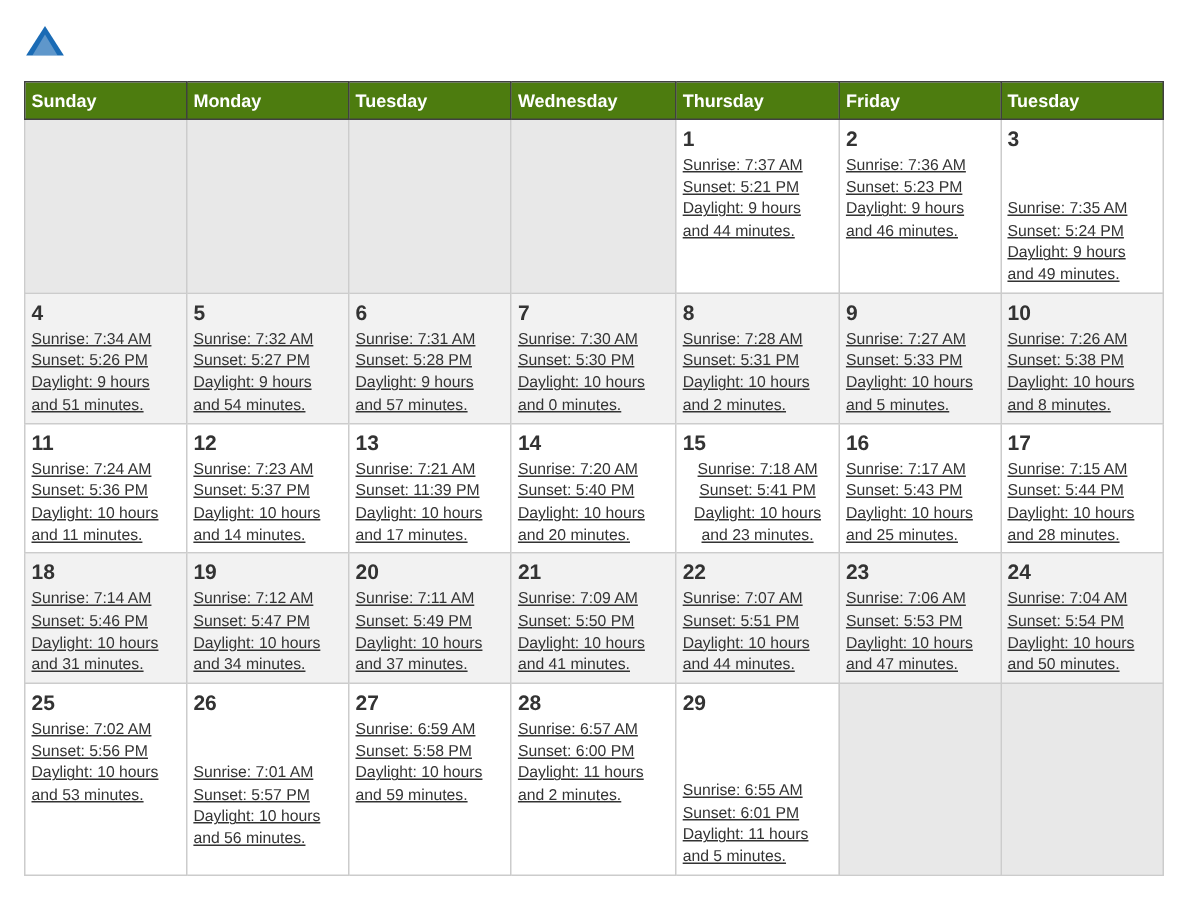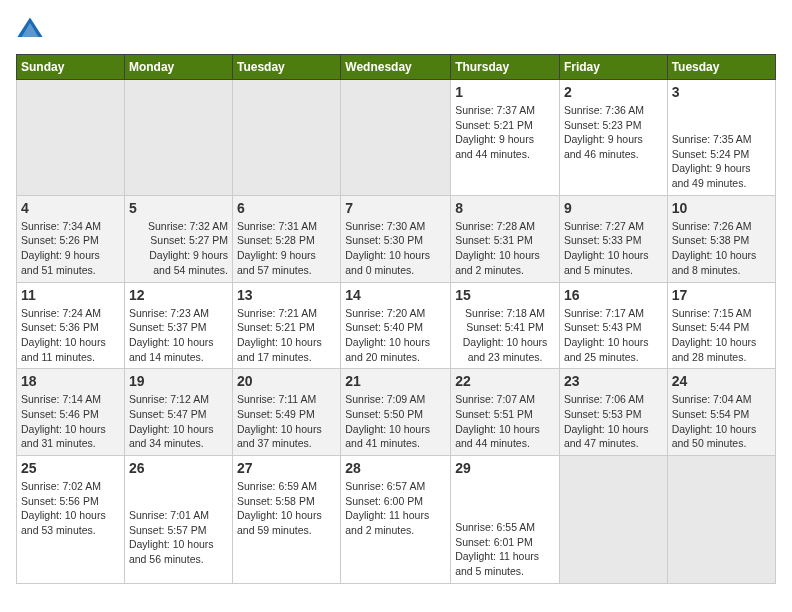--- a/index.html
+++ b/index.html
@@ -77,20 +77,21 @@
       font-size: 14px;
       font-weight: bold;
       color: #333;
       display: block;
       margin-bottom: 3px;
     }
     .day-info {
       font-size: 10.5px;
       color: #333;
       line-height: 1.4;
+      text-decoration: underline;
     }
     .empty-cell {
       background: #f9f9f9;
     }
     tbody tr:nth-child(odd) td {
       background: #fff;
     }
     tbody tr:nth-child(even) td {
       background: #f2f2f2;
     }
@@ -161,21 +162,21 @@
       <tr>
         <td>
           <span class="day-number">4</span>
           <div class="day-info" style="white-space: pre-line;">Sunrise: 7:34 AM
 Sunset: 5:26 PM
 Daylight: 9 hours
 and 51 minutes.</div>
         </td>
         <td>
           <span class="day-number">5</span>
-          <div class="day-info" style="white-space: pre-line; text-align: right;">Sunrise: 7:32 AM
+          <div class="day-info" style="white-space: pre-line;">Sunrise: 7:32 AM
 Sunset: 5:27 PM
 Daylight: 9 hours
 and 54 minutes.</div>
         </td>
         <td>
           <span class="day-number">6</span>
           <div class="day-info" style="white-space: pre-line;">Sunrise: 7:31 AM
 Sunset: 5:28 PM
 Daylight: 9 hours
 and 57 minutes.</div>
@@ -220,21 +221,21 @@
         <td>
           <span class="day-number">12</span>
           <div class="day-info" style="white-space: pre-line;">Sunrise: 7:23 AM
 Sunset: 5:37 PM
 Daylight: 10 hours
 and 14 minutes.</div>
         </td>
         <td>
           <span class="day-number">13</span>
           <div class="day-info" style="white-space: pre-line;">Sunrise: 7:21 AM
-Sunset: 5:21 PM
+Sunset: 11:39 PM
 Daylight: 10 hours
 and 17 minutes.</div>
         </td>
         <td>
           <span class="day-number">14</span>
           <div class="day-info" style="white-space: pre-line;">Sunrise: 7:20 AM
 Sunset: 5:40 PM
 Daylight: 10 hours
 and 20 minutes.</div>
         </td>

